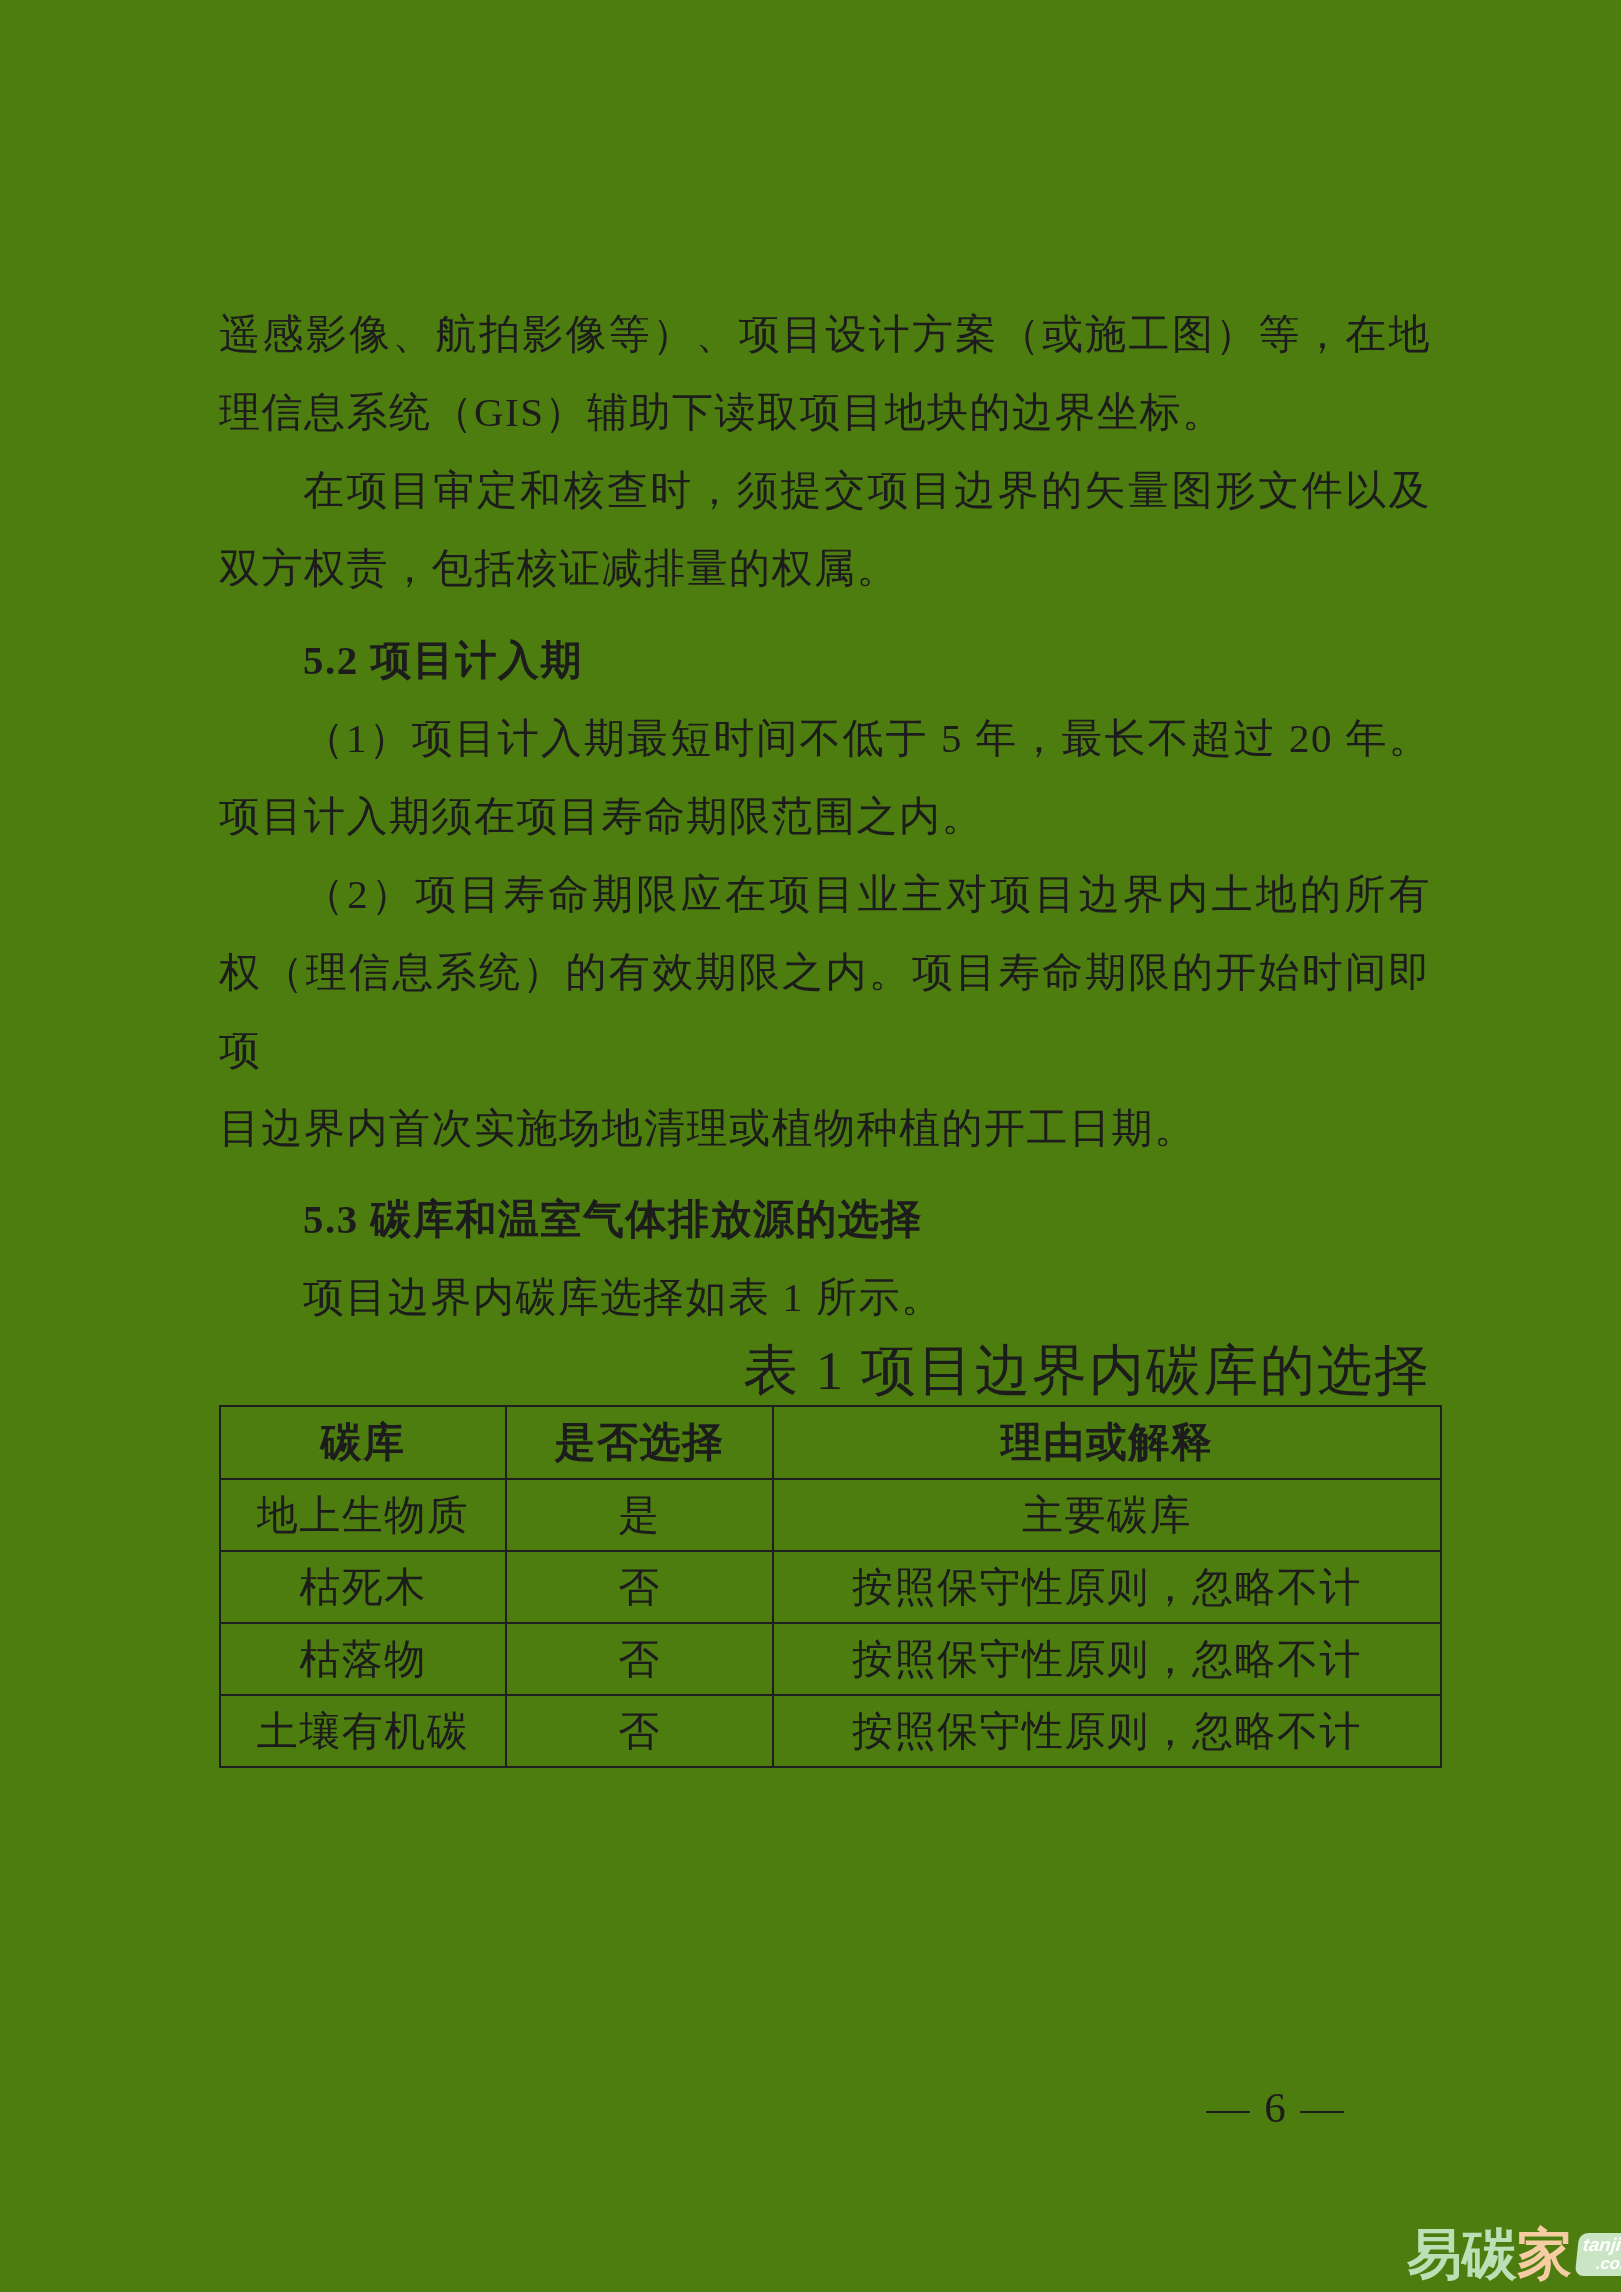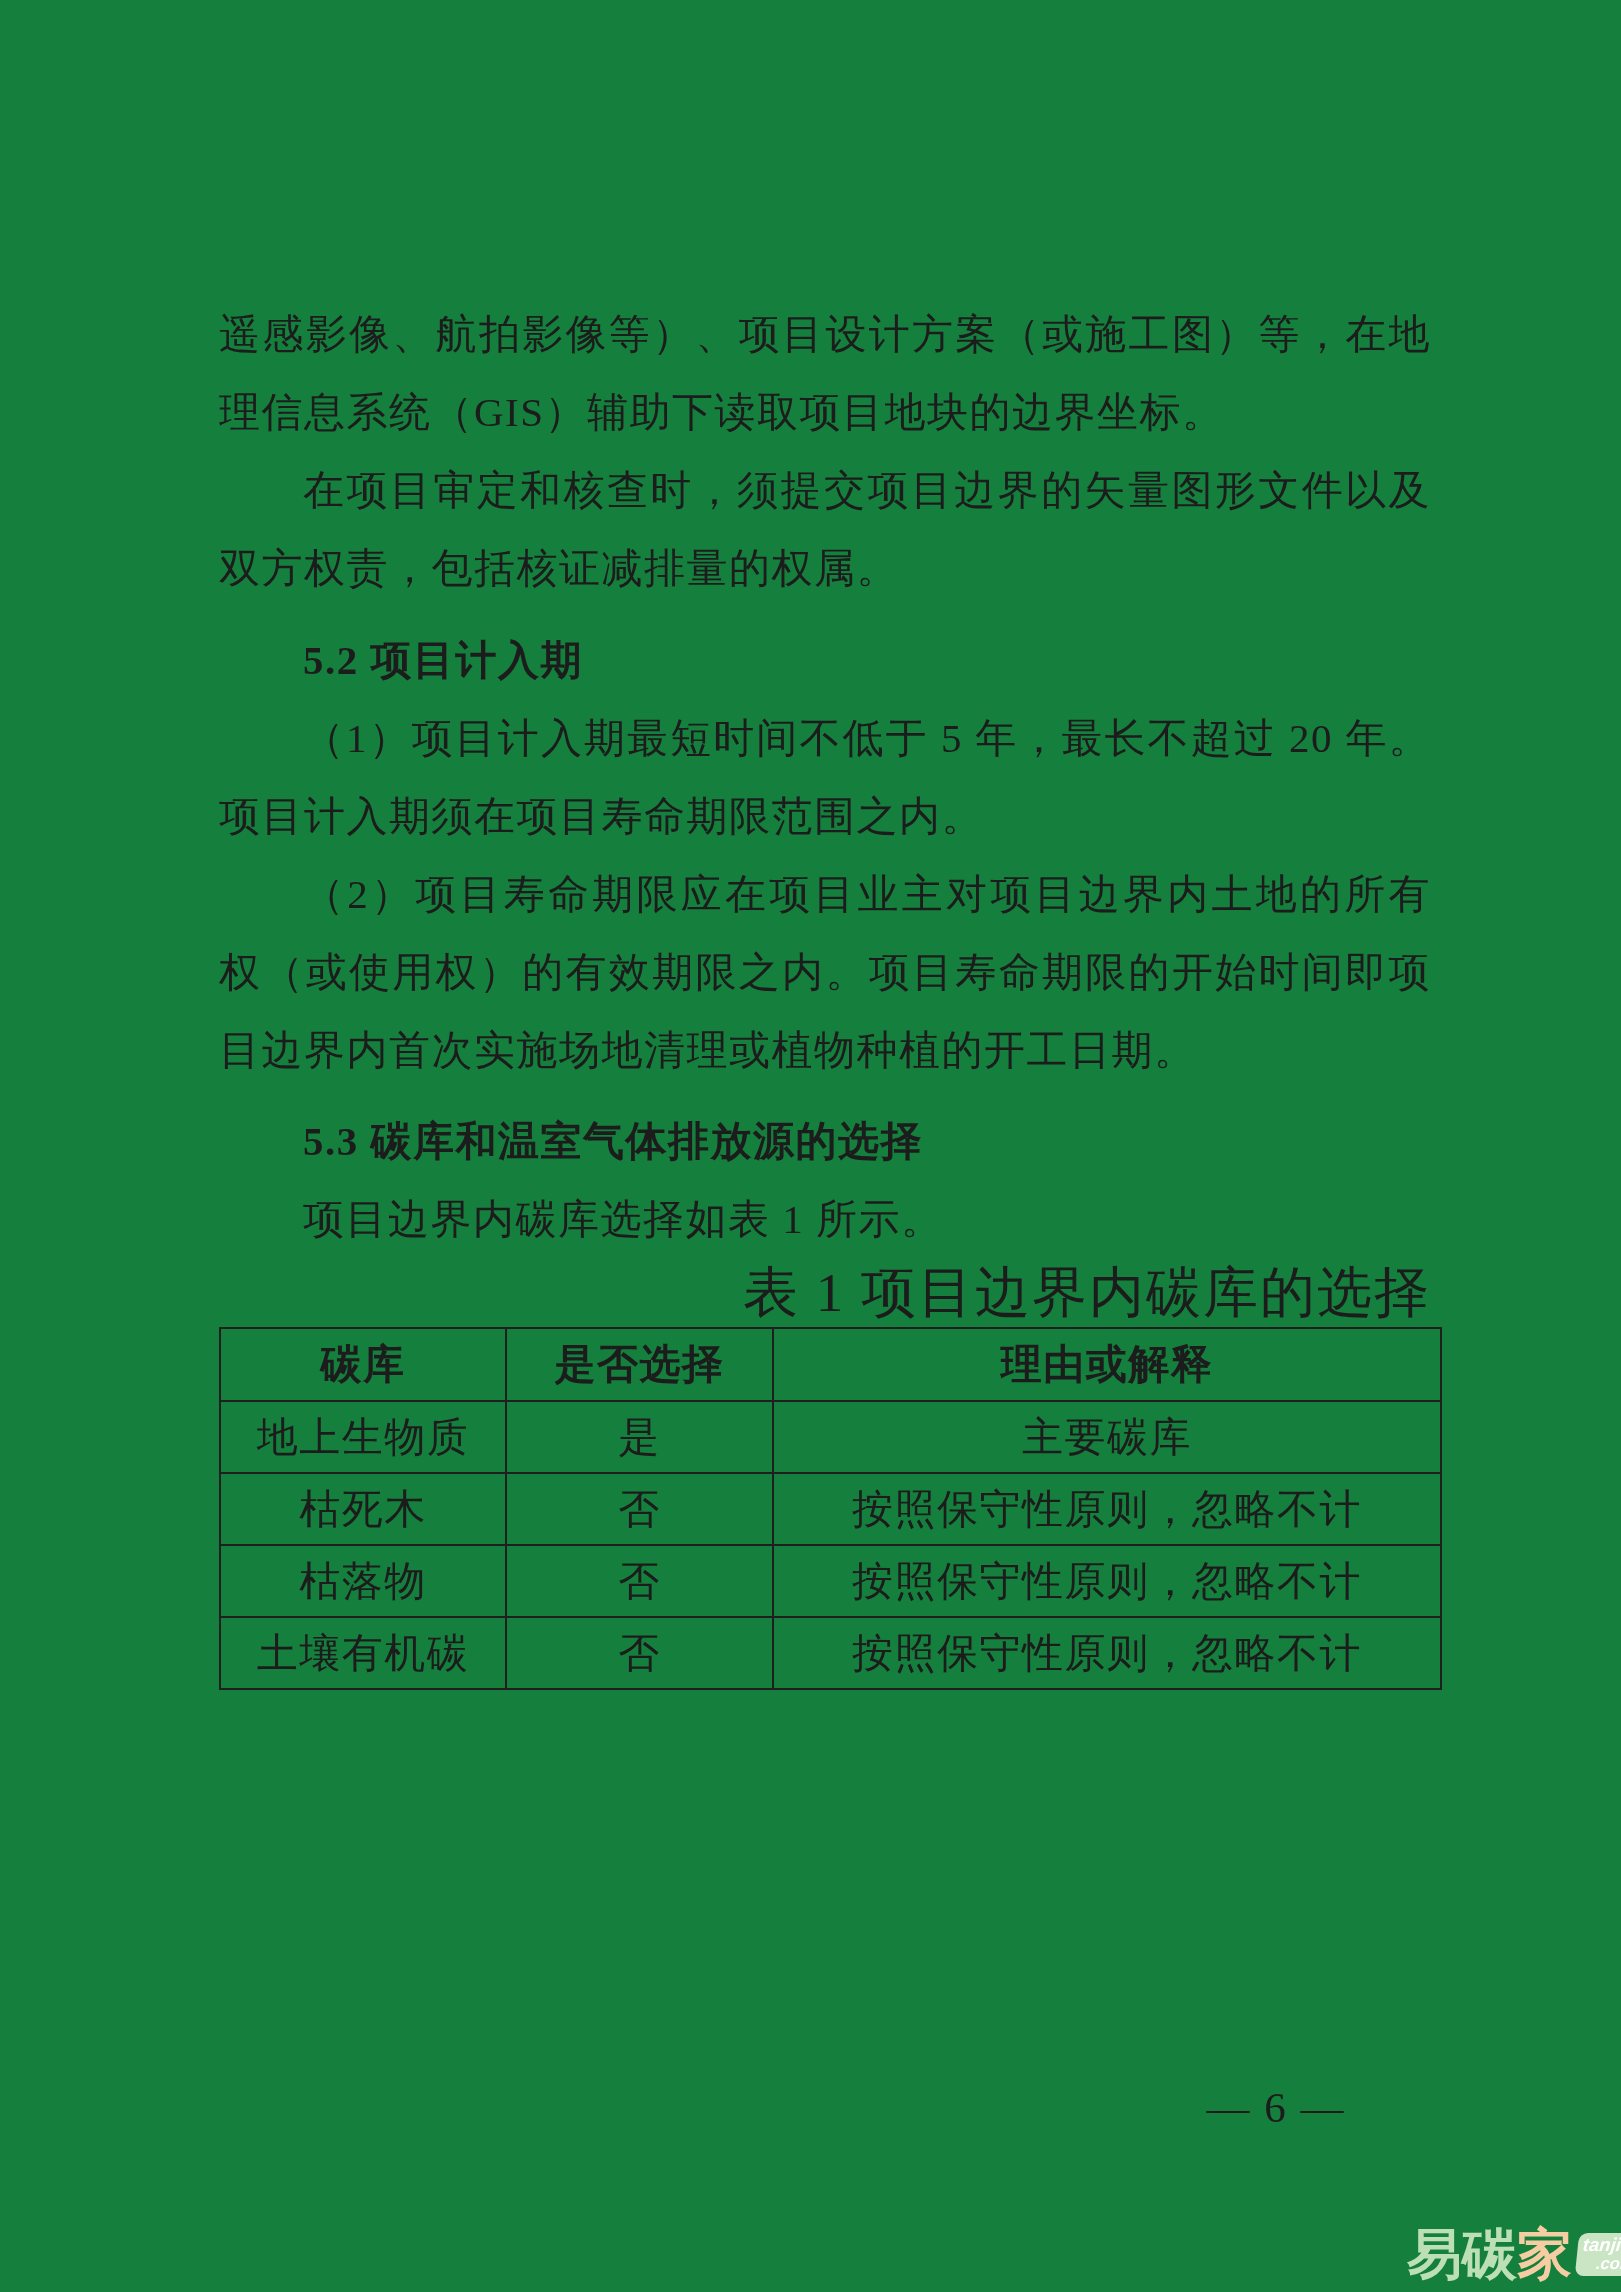--- a/index.html
+++ b/index.html
@@ -103,42 +103,42 @@
     font-size: 16.7px;
     font-weight: 700;
     font-style: italic;
     line-height: 17.6px;
     text-align: right;
   }
 </style>
 </head>
 <body>
 
-<div class="page" style="color: rgb(28, 28, 28); background: #15803d;">
+<div class="page" style="color: rgb(28, 28, 28); background: #4d7c0f;">
 
   <div class="content">
     <div id="paragraphs">
         <div class="para body">
           <div class="line fill">遥感影像、航拍影像等）、项目设计方案（或施工图）等，在地</div>
           <div class="line">理信息系统（GIS）辅助下读取项目地块的边界坐标。</div>
         </div>
         <div class="para body">
           <div class="line fill indent">在项目审定和核查时，须提交项目边界的矢量图形文件以及</div>
           <div class="line">双方权责，包括核证减排量的权属。</div>
         </div>
         <div class="para heading">
           <div class="line indent">5.2 项目计入期</div>
         </div>
         <div class="para body">
           <div class="line fill indent">（1）项目计入期最短时间不低于 5 年，最长不超过 20 年。</div>
           <div class="line">项目计入期须在项目寿命期限范围之内。</div>
         </div>
         <div class="para body">
           <div class="line fill indent">（2）项目寿命期限应在项目业主对项目边界内土地的所有</div>
-          <div class="line fill">权（或使用权）的有效期限之内。项目寿命期限的开始时间即项</div>
+          <div class="line fill">权（理信息系统）的有效期限之内。项目寿命期限的开始时间即项</div>
           <div class="line">目边界内首次实施场地清理或植物种植的开工日期。</div>
         </div>
         <div class="para heading">
           <div class="line indent">5.3 碳库和温室气体排放源的选择</div>
         </div>
         <div class="para body">
           <div class="line indent">项目边界内碳库选择如表 1 所示。</div>
         </div>
       </div>
 

